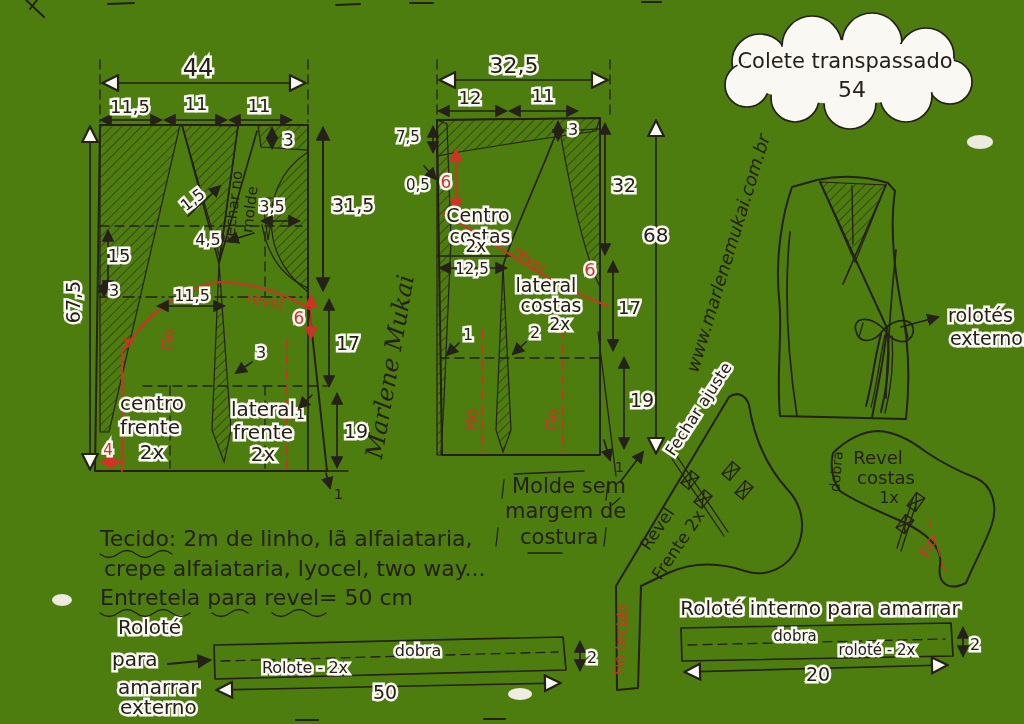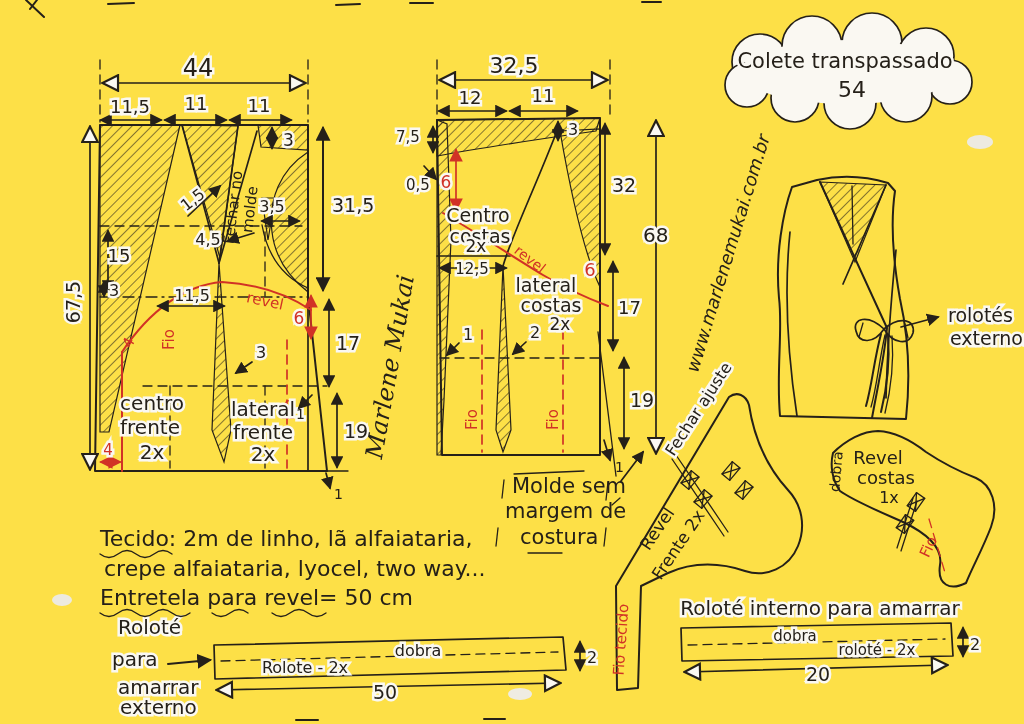--- a/index.html
+++ b/index.html
@@ -1,16 +1,16 @@
 <!DOCTYPE html>
 <html><head>
 <meta charset="utf-8">
 <style>
   html,body{margin:0;padding:0;background:#d8d5cd;}
-  .page{width:1024px;height:724px;background:#fde047;position:relative;overflow:hidden;
+  .page{width:1024px;height:724px;background:#4d7c0f;position:relative;overflow:hidden;
         font-family:"DejaVu Sans",sans-serif;}
   svg{display:block}
   .ink{stroke:#252019;fill:none;stroke-width:2;stroke-linecap:round;stroke-linejoin:round}
   .sw1{stroke-width:1.3}.sw2{stroke-width:1.7}
   .red{stroke:#d13226}
   .dash{stroke-dasharray:9 6}
   .dashdot{stroke-dasharray:11 5 2 5}
   .hatchfill{fill:url(#hat);stroke:#252019;stroke-width:1.2}
   text{fill:#252019;font-family:"DejaVu Sans",sans-serif;paint-order:stroke;stroke:none}
   .halo{stroke:#faf8f2;stroke-width:5px}

